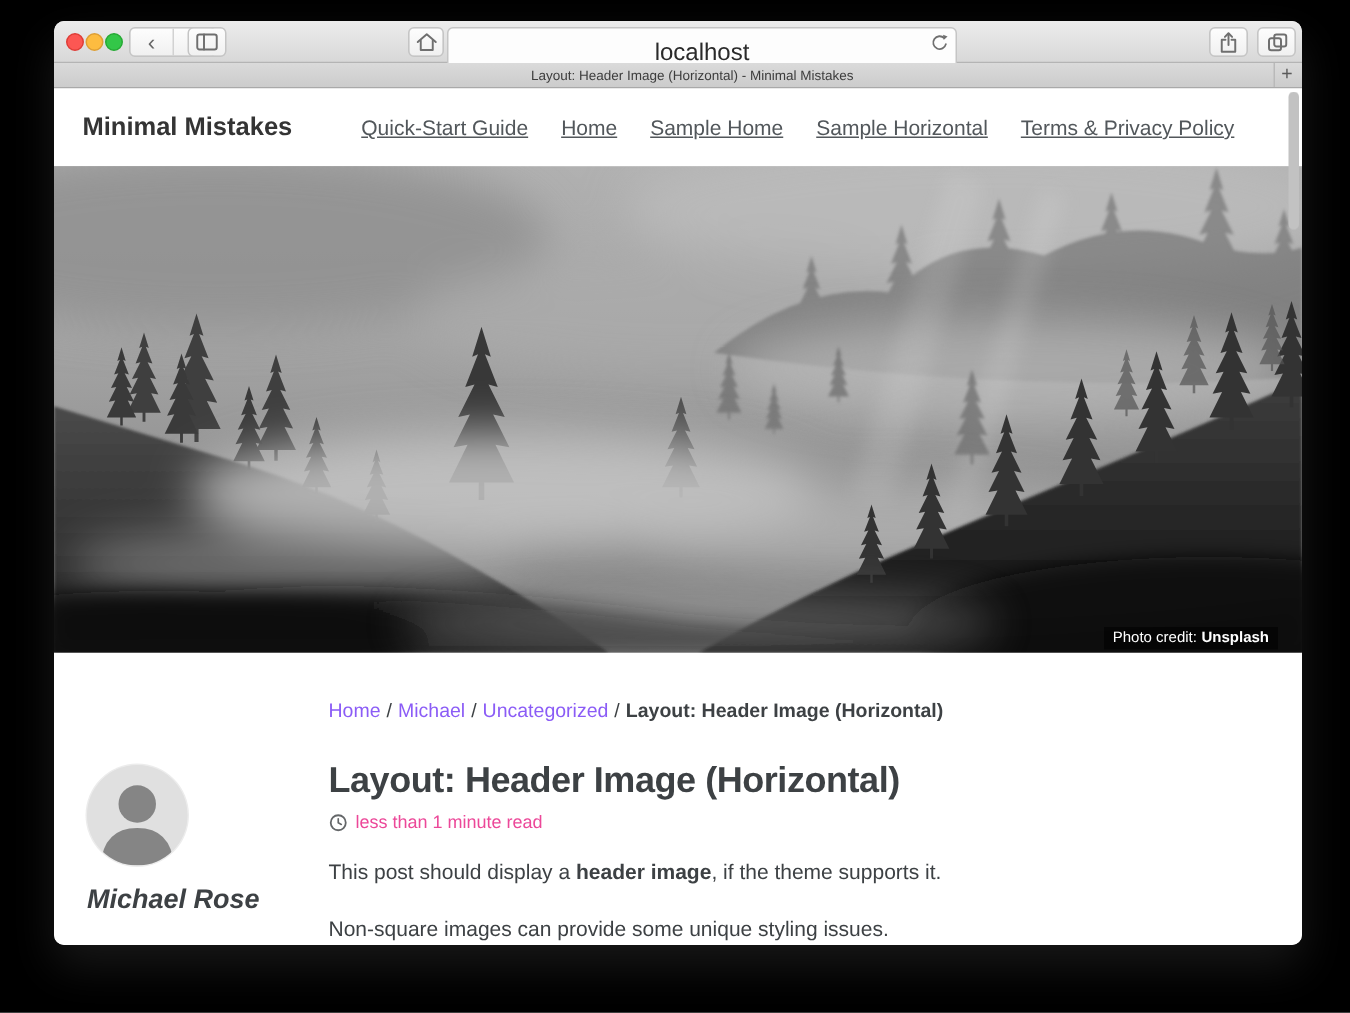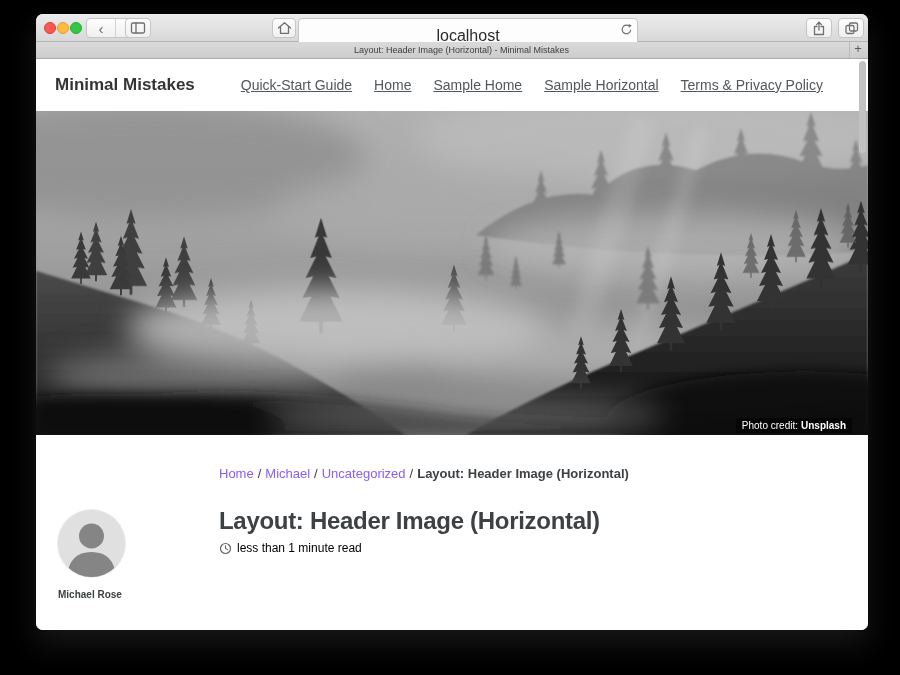--- a/index.html
+++ b/index.html
@@ -59,33 +59,33 @@
   .hero { height:324px; position:relative; background:#8e8e8e; }
   .hero svg { display:block; width:100%; height:100%; }
   .credit { position:absolute; right:16px; bottom:2px; background:rgba(0,0,0,.55);
             color:#fff; font-size:10px; padding:2px 6px; }
   .credit .credit-link { font-weight:bold; margin-left:3px; }
 
   .page { display:flex; padding:0 19px; margin-top:31px; }
   .sidebar { flex:none; width:150px; padding-left:3px; }
   .avatar { margin-top:44px; width:67px; height:67px; border-radius:50%;
             overflow:hidden; background:#e1e1e1; box-shadow:0 0 0 1px #ececec; }
-  .author-name { margin-top:12px; font-size:10px; font-weight:600; color:#3d4144; }
+  .author-name { margin-top:12px; font-size:18px; font-weight:600; color:#3d4144;font-style:italic; }
   .author-bio  { margin-top:9px; font-size:12px; color:#646769; line-height:1.55; }
   .author-bio div { white-space:nowrap; }
 
   .main { flex:1; min-width:0; margin-left:14px; }
   .breadcrumb { font-size:13px; color:#3d4144; }
   .crumb-link { color:#8b5cf6; cursor:pointer; }
   .breadcrumb .sep { margin:0 4px; }
   .breadcrumb .current { font-weight:bold; }
 
   .post-title { margin-top:26px; font-size:24px; font-weight:bold; color:#3d4144;
                 letter-spacing:-.3px; }
-  .read-time { margin-top:6px; font-size:12px; color:#000000;
+  .read-time { margin-top:6px; font-size:12px; color:#ec4899;
                display:flex; align-items:center; gap:5px; }
   .post-body p { margin-top:16px; font-size:14px; color:#3d4144; line-height:1.6; }
   .post-body p:first-child { margin-top:15px; }
   .post-body b { font-weight:bold; }
 
   .icon-stroke { stroke:#6f6f6f; fill:none; stroke-width:1.3; stroke-linejoin:round; stroke-linecap:round; }
 </style>
 </head>
 <body>
 
@@ -292,17 +292,22 @@
         <h1 class="post-title">Layout: Header Image (Horizontal)</h1>
 
         <div class="read-time">
           <svg width="13" height="13" viewBox="0 0 14 14">
             <circle cx="7" cy="7" r="5.4" fill="none" stroke="#646769" stroke-width="1.3"></circle>
             <path d="M7 4.2 V7 L9.2 8.2" fill="none" stroke="#646769" stroke-width="1.2" stroke-linecap="round"></path>
           </svg>
           <span>less than 1 minute read</span>
         </div>
 
+        <div class="post-body">
+          <p><span>This post should display a </span><b>header image</b><span>, if the theme supports it.</span></p>
+          <p>Non-square images can provide some unique styling issues.</p>
+          <p>This post tests a horizontal header image.</p>
+        </div>
       </div>
 
     </div>
   </div>
 </div>
 
 </body></html>

